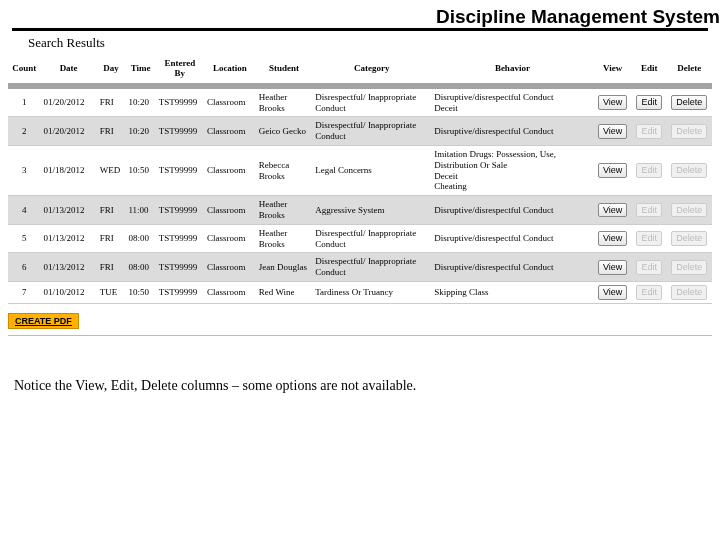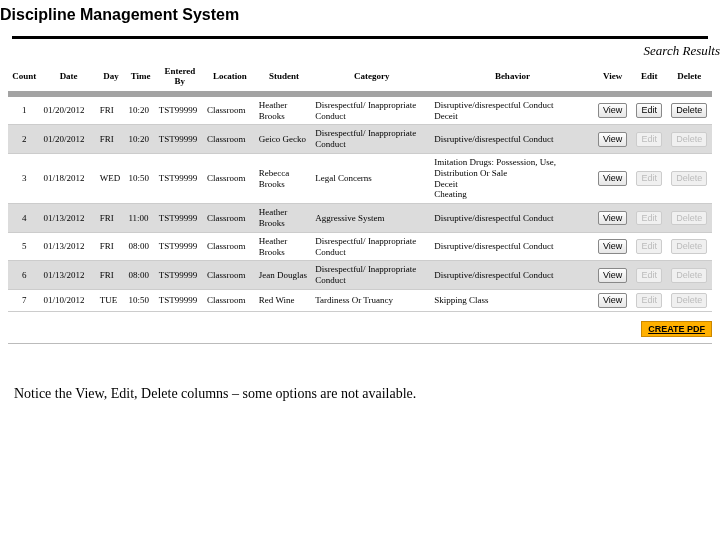--- a/index.html
+++ b/index.html
@@ -1,28 +1,28 @@
 <!DOCTYPE html>
 <html><head>
 <meta charset="utf-8">
 <style>
 * { box-sizing: border-box; margin: 0; padding: 0; }
 body { font-family: Georgia, Verdana, sans-serif; background: #fff; width: 720px; height: 540px; overflow: hidden; }
-.page-title { text-align: left; font-weight: bold; font-size: 16px; padding: 6px 0 12px; font-family: Arial, sans-serif; }
+.page-title { text-align: right; font-weight: bold; font-size: 19px; padding: 6px 0 0; font-family: Arial, sans-serif; }
 .hr-thick { border: none; border-top: 3px solid #000; margin: 0 12px 2px; }
-.subtitle { text-align: right; font-style: italic; font-family: Georgia, serif; font-size: 13px; padding: 2px 0 6px; }
+.subtitle { text-align: left; font-family: Georgia, serif; font-size: 13px; padding: 2px 0 6px; margin-left: 28px; }
 .table-wrap { margin: 0 8px; }
 table { border-collapse: collapse; width: 100%; font-size: 9px; font-family: Georgia, serif; }
 th { font-weight: bold; font-family: Georgia, serif; font-size: 9px; text-align: center; padding: 2px 3px 4px; border-bottom: 6px solid #a3a3a3; vertical-align: middle; line-height: 1.1; }
 tbody tr { border-bottom: 1px solid #ccc; }
 tbody tr.alt { background: #dcdcdc; }
 td { padding: 3px 3px; vertical-align: middle; font-size: 9px; line-height: 1.2; }
 .btn { display: inline-block; font-family: Arial, sans-serif; font-size: 9px; padding: 1px 4px; border: 1px solid #888; background: linear-gradient(#fefefe,#e6e6e6); border-radius: 2px; cursor: pointer; }
 .btn.disabled { color: #bbb; border-color: #ccc; background: #f0f0f0; cursor: default; }
-.pdf-row { text-align: right; padding: 6px 0; border-bottom: 1px solid #bbb; }
+.pdf-row { text-align: left; padding: 6px 0; border-bottom: 1px solid #bbb; }
 .pdf-btn { display: inline-block; background: #ffb000; color: #000; font-family: Arial, sans-serif; font-size: 9px; font-weight: bold; padding: 2px 6px; border: 1px solid #cc8800; text-decoration: underline; cursor: pointer; }
 .caption { font-family: Liberation Serif, serif; font-size: 14px; padding: 40px 14px 0 14px; line-height: 1.4; }
 th.c-count{width:26px}th.c-date{width:52px}th.c-day{width:24px}th.c-time{width:28px}th.c-eb{width:42px}th.c-loc{width:48px}th.c-stu{width:52px}th.c-cat{width:110px}th.c-beh{width:150px}th.c-act{width:32px}
 td.center{text-align:center}
 </style>
 </head>
 <body>
 
 <div class="page-title">Discipline Management System</div>
 <hr class="hr-thick">

